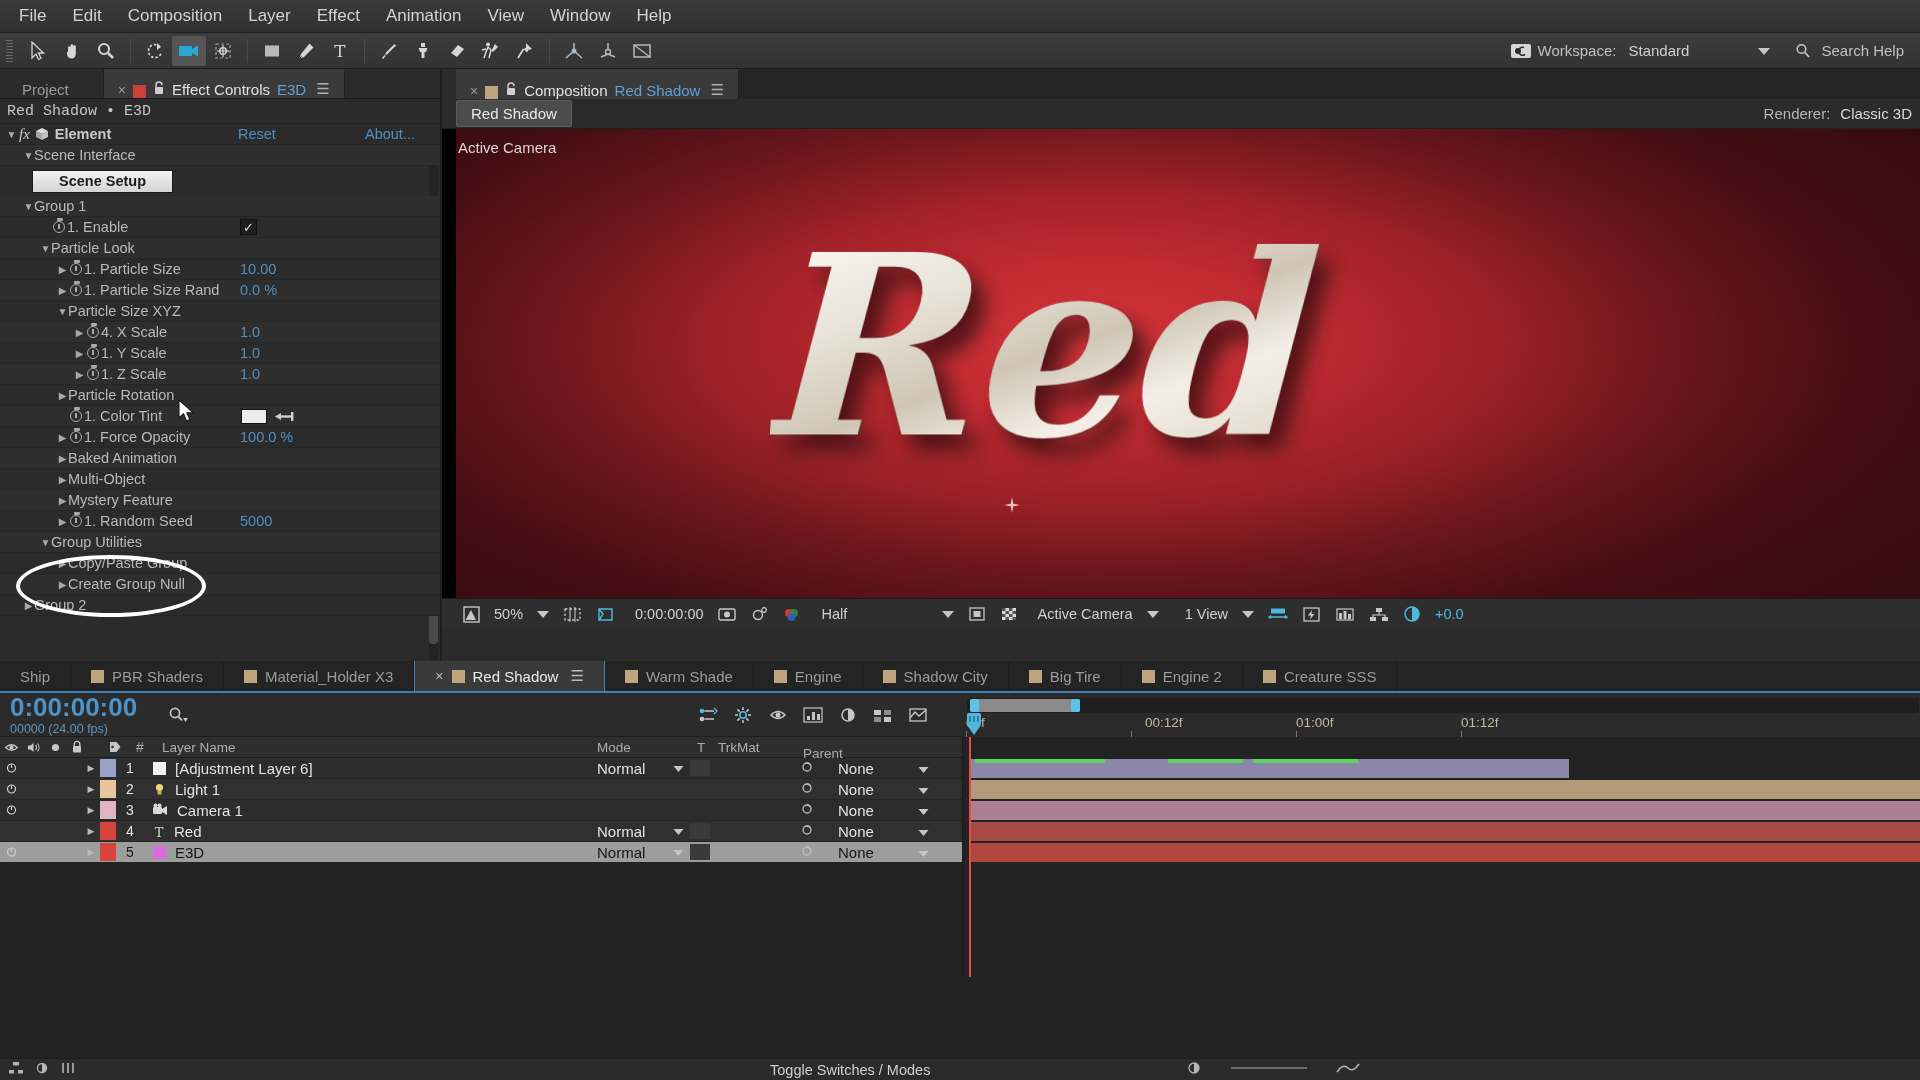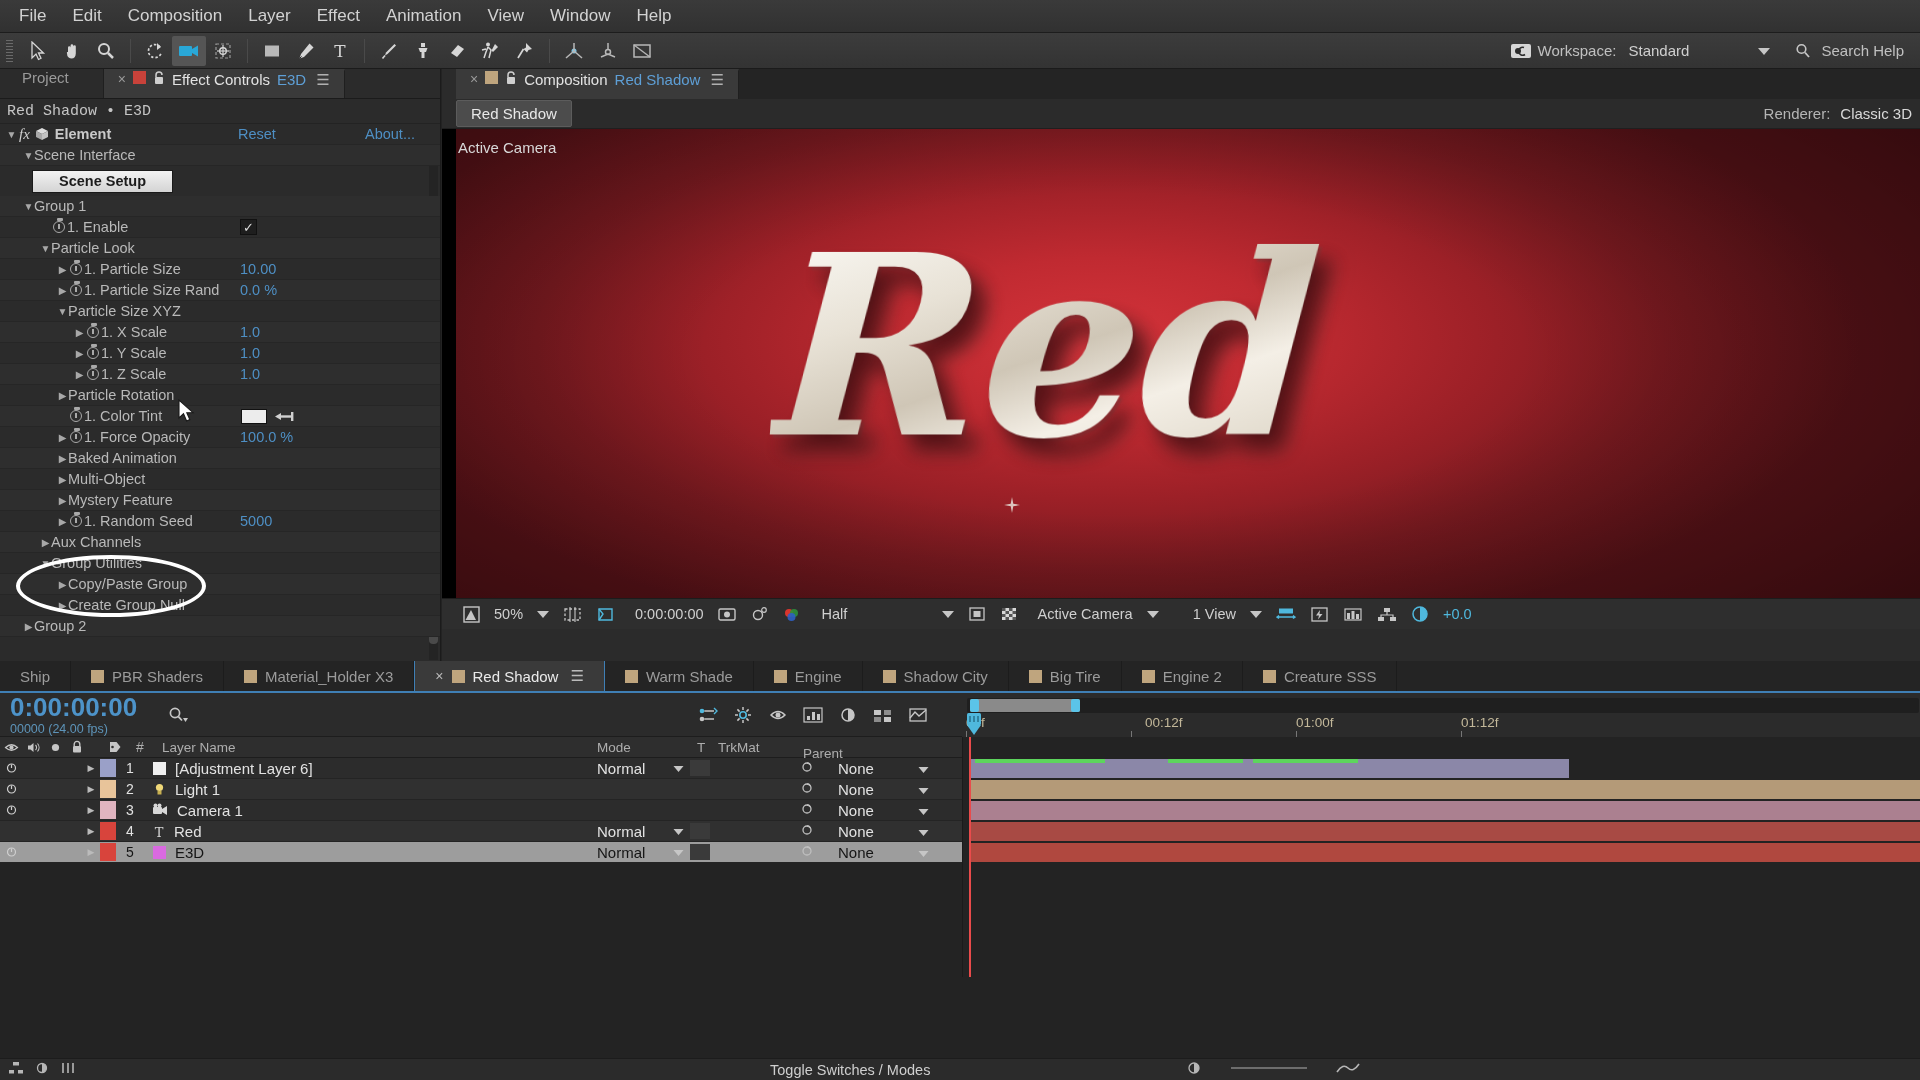--- a/index.html
+++ b/index.html
@@ -49,21 +49,21 @@
   .ws-value { font-size: 15px; color: #cfcfcf; margin-right: 8px; min-width: 120px; }
   .ws-arrow { margin-right: 22px; }
   .search-help { font-size: 15px; color: #c0c0c0; }
 
   
   .panel-tabbar {
     height: 30px; background: #2b2b2b; display: flex; align-items: stretch;
     border-bottom: 1px solid #1b1b1b;
   }
   .ptab {
-    display: flex; align-items: flex-start; gap: 7px; padding: 0 14px;
+    display: flex; align-items: flex-end; gap: 7px; padding: 0 14px;
     font-size: 15px; color: #9a9a9a; background: #2b2b2b; cursor: default;
     border-right: 1px solid #1f1f1f; white-space: nowrap;
   }
   .ptab.sel { background: #3a3a3a; color: #e2e2e2; border-top: 2px solid #3a3a3a; }
   .ptab .x { font-size: 14px; color: #9a9a9a; }
   .ptab .swatch { width: 13px; height: 13px; background: #c8423a; }
   .ptab .swatch.tan { background: #bfa57e; }
   .ptab .sub { color: #5e9fd6; }
   .ptab .hamb { color: #b0b0b0; font-size: 15px; margin-left: 3px; }
 
@@ -516,21 +516,21 @@
           <span style="width: 57px; flex: 0 0 auto;"></span>
           <span class="tw open"></span>
           <span class="lbl">Particle Size XYZ</span>
         </div>
         <div class="ec-row">
           <span style="width: 74px; flex: 0 0 auto;"></span>
           <span class="tw closed"></span>
           <span class="stop">
             <span class="sw-ic"></span>
           </span>
-          <span class="lbl">1. X Scale</span>
+          <span class="lbl">4. X Scale</span>
           <span class="val">1.0</span>
         </div>
         <div class="ec-row">
           <span style="width: 74px; flex: 0 0 auto;"></span>
           <span class="tw closed"></span>
           <span class="stop">
             <span class="sw-ic"></span>
           </span>
           <span class="lbl">1. Y Scale</span>
           <span class="val">1.0</span>
@@ -590,25 +590,20 @@
           <span class="lbl">Mystery Feature</span>
         </div>
         <div class="ec-row">
           <span style="width: 57px; flex: 0 0 auto;"></span>
           <span class="tw closed"></span>
           <span class="stop">
             <span class="sw-ic"></span>
           </span>
           <span class="lbl">1. Random Seed</span>
           <span class="val">5000</span>
-        </div>
-        <div class="ec-row">
-          <span style="width: 40px; flex: 0 0 auto;"></span>
-          <span class="tw closed"></span>
-          <span class="lbl">Aux Channels</span>
         </div>
         <div class="ec-row">
           <span style="width: 40px; flex: 0 0 auto;"></span>
           <span class="tw open"></span>
           <span class="lbl">Group Utilities</span>
         </div>
         <div class="ec-row">
           <span style="width: 57px; flex: 0 0 auto;"></span>
           <span class="tw closed"></span>
           <span class="lbl">Copy/Paste Group</span>
@@ -736,21 +731,21 @@
               <rect x="2" y="8" width="3.5" height="3" fill="#555"></rect>
               <rect x="9" y="8" width="3.5" height="3" fill="#555"></rect>
               <rect x="5.5" y="11" width="3.5" height="3" fill="#555"></rect>
               <rect x="12.5" y="11" width="3.5" height="3" fill="#555"></rect>
             </svg>
         </span>
         <span class="cb-item" style="margin-left:6px;">Active Camera</span>
         <span class="cb-item">
             <span class="caret"></span>
           </span>
-        <span class="cb-item" style="margin-left:20px;">1 View</span>
+        <span class="cb-item" style="margin-left:12px;">1 View</span>
         <span class="cb-item">
             <span class="caret"></span>
           </span>
         <span class="cb-item">
           <svg width="20" height="17" viewBox="0 0 20 17">
               <rect x="3" y="2.5" width="14" height="5" fill="#4fb8dd"></rect>
               <path d="M2 11 H18 M3 9.5 L1 11 L3 12.5 M17 9.5 L19 11 L17 12.5" stroke="#4fb8dd" stroke-width="1.4" fill="none"></path>
             </svg>
         </span>
         <span class="cb-item">

